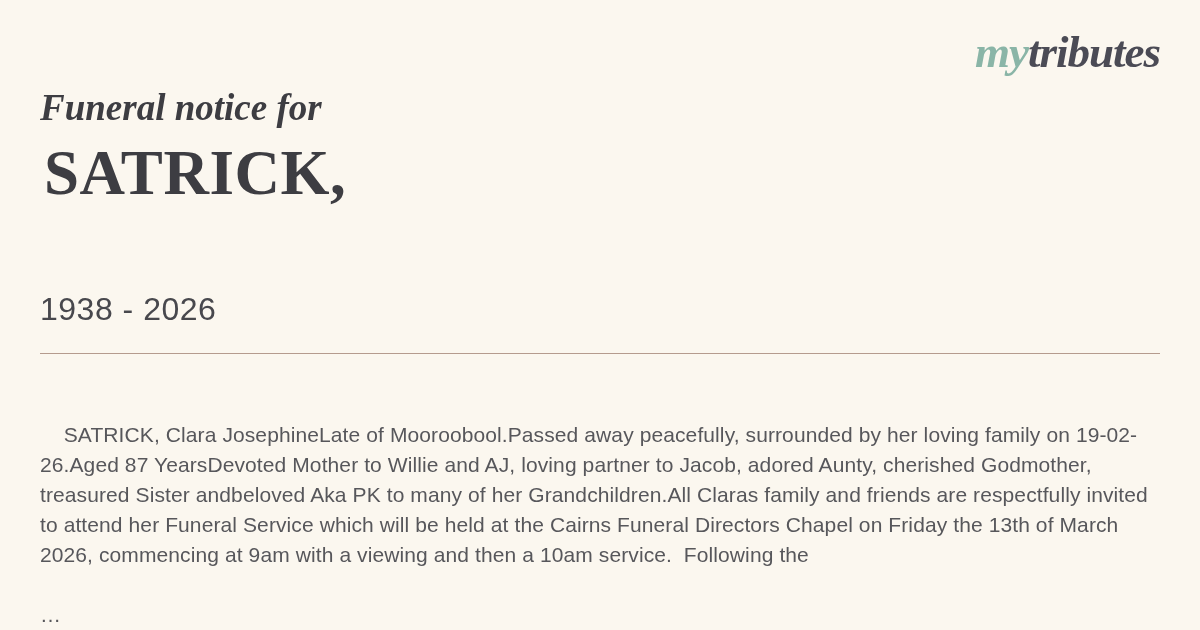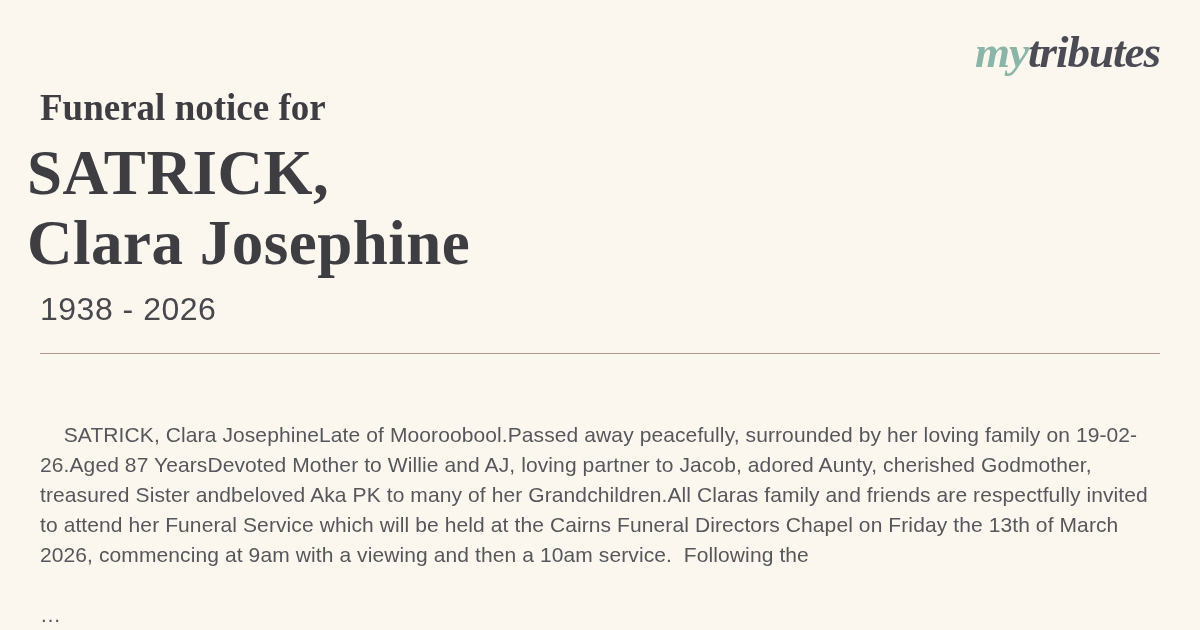--- a/index.html
+++ b/index.html
@@ -33,28 +33,29 @@
     letter-spacing: -1px;
     white-space: nowrap;
   }
   .logo .prefix { color: var(--logo-accent); }
   .logo .suffix { color: var(--logo-dark); }
   .kicker {
     position: absolute;
     top: 86px;
     left: 40px;
     font-family: "Liberation Serif", "DejaVu Serif", serif;
+    font-style: italic;
     font-weight: 600;
     font-size: 37px;
     color: var(--heading);
   }
   .name {
     position: absolute;
     top: 138px;
-    left: 27px;
+    left: 44px;
     font-family: "Liberation Serif", "DejaVu Serif", serif;
     font-weight: 700;
     font-size: 63px;
     line-height: 70px;
     letter-spacing: 0.5px;
     color: var(--heading);
   }
   .years {
     position: absolute;
     top: 291px;
@@ -97,21 +98,20 @@
 <div class="card">
 
   <div class="logo">
     <span class="prefix">my</span><span class="suffix">tributes</span>
   </div>
 
   <div class="kicker">Funeral notice for</div>
 
   <h1 class="name">
     <div>SATRICK,</div>
-    <div>Clara Josephine</div>
   </h1>
 
   <div class="years">1938 - 2026</div>
 
   <hr class="divider">
 
   <div class="body-text">
     <span>SATRICK, Clara JosephineLate of Mooroobool.Passed away peacefully, surrounded by her loving family on 19-02-26.Aged 87 YearsDevoted Mother to Willie and AJ, loving partner to Jacob, adored Aunty, cherished Godmother, treasured Sister andbeloved Aka PK to many of her Grandchildren.All Claras family and friends are respectfully invited to attend her Funeral Service which will be held at the Cairns Funeral Directors Chapel on Friday the 13th of March 2026, commencing at 9am with a viewing and then a 10am service.  Following the</span>
     <div class="truncation">…</div>
   </div>

